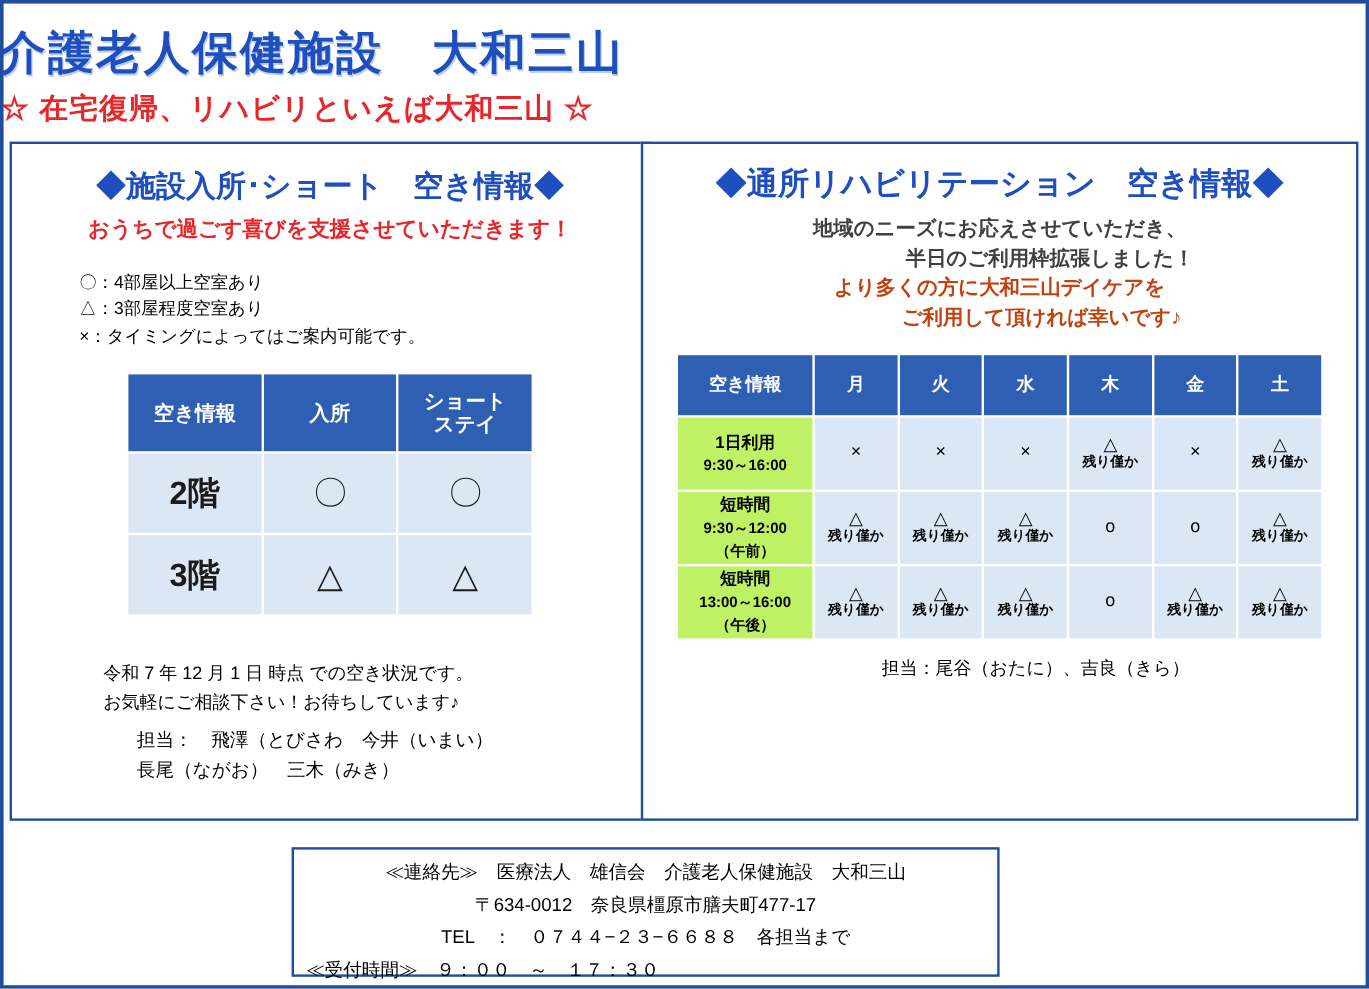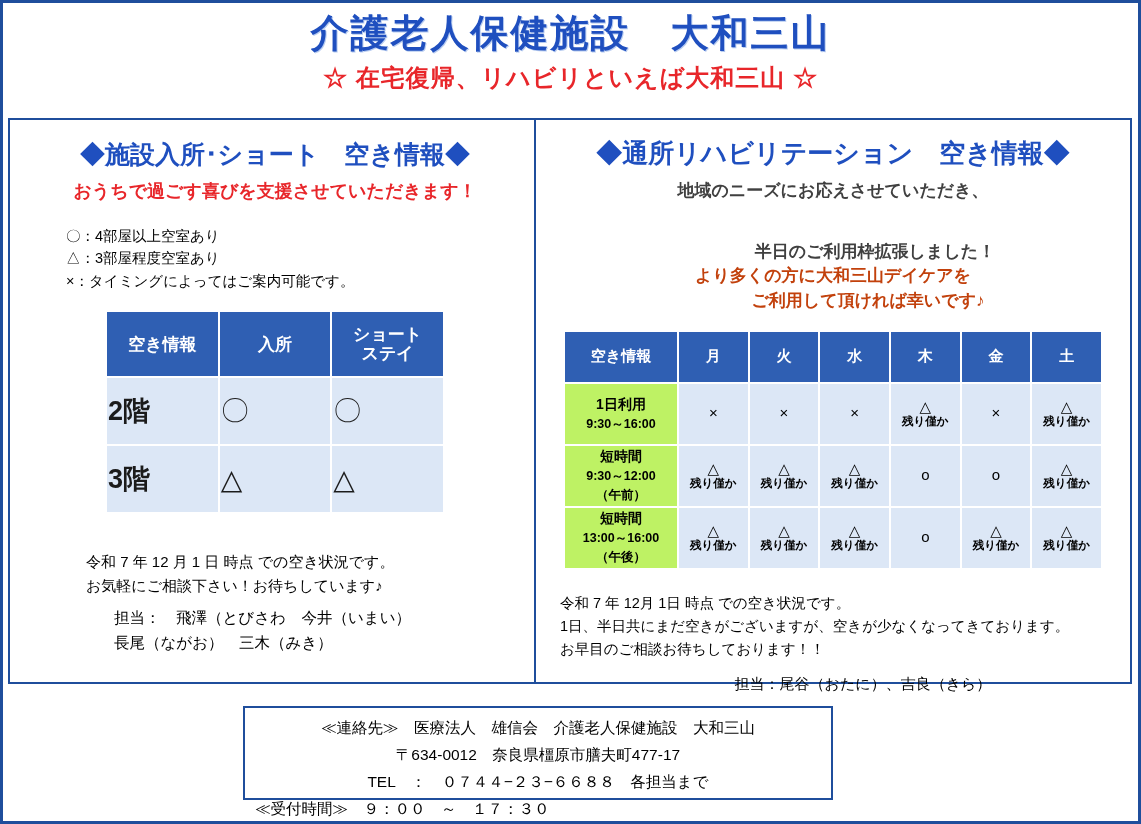--- a/index.html
+++ b/index.html
@@ -19,22 +19,22 @@
     position: absolute;
     left: 0; top: 0;
     width: 1141px; height: 824px;
     border: 3px solid #1f4e9c;
     box-sizing: border-box;
     pointer-events: none;
   }
 
   
   .header {
-    text-align: center;
     padding-top: 12px;
+    margin-top: 12px;
   }
   .main-title {
     font-size: 38px;
     font-weight: bold;
     color: #1f4fbf;
     letter-spacing: 2px;
     text-shadow: 1px 1px 0 #b9cdf0;
     line-height: 1.15;
   }
   .sub-title {
@@ -113,20 +113,21 @@
     font-size: 17px;
     font-weight: bold;
     border: 2px solid #ffffff;
     height: 62px;
     line-height: 1.15;
   }
   .tbl-left td {
     background: #dce7f6;
     border: 2px solid #ffffff;
     height: 64px;
+    text-align: center;
     font-size: 26px;
     color: #1b1b1b;
   }
   .tbl-left td.floor {
     font-weight: bold;
     font-size: 27px;
   }
   .tbl-left td.mark {
     font-size: 28px;
   }
@@ -145,21 +146,21 @@
   
   .right-lines {
     margin-top: 8px;
     text-align: center;
     font-size: 17px;
     font-weight: bold;
     line-height: 1.45;
   }
   .rl-red { color: #404040; }
   .rl-blue { color: #c2410c; }
-  .indent1 { padding-left: 84px; margin-top: 36px; }
+  .indent1 { padding-left: 84px; }
   .indent2 { padding-left: 70px; }
 
   
   .tbl-right {
     margin: 16px auto 0 auto;
     width: 540px;
     table-layout: fixed;
   }
   .tbl-right th {
     background: #2f5fb3;
@@ -214,21 +215,21 @@
     font-size: 15px;
     text-align: center;
   }
 
   
   .footer {
     position: absolute;
     left: 243px;
     top: 706px;
     width: 590px;
-    height: 94px;
+    height: 108px;
     border: 2px solid #1f4e9c;
     box-sizing: border-box;
     background: #ffffff;
     font-size: 15.5px;
     line-height: 1.75;
     padding-top: 6px;
   }
   .footer .f1 { text-align: center; }
   .footer .f2 { text-align: center; }
   .footer .f3 { text-align: center; }
@@ -347,25 +348,20 @@
         <td><span class="cellmark"><span class="m">△</span><span class="t">残り僅か</span></span></td>
         <td><span class="cellmark"><span class="m">△</span><span class="t">残り僅か</span></span></td>
         <td><span class="cellmark"><span class="m">△</span><span class="t">残り僅か</span></span></td>
         <td><span class="cellmark single"><span class="m">o</span><span class="t"></span></span></td>
         <td><span class="cellmark"><span class="m">△</span><span class="t">残り僅か</span></span></td>
         <td><span class="cellmark"><span class="m">△</span><span class="t">残り僅か</span></span></td>
       </tr>
     </tbody>
       </table>
 
-    <div class="note-right">
-      <div>令和 7 年 12月 1日 時点 での空き状況です。</div>
-      <div>1日、半日共にまだ空きがございますが、空きが少なくなってきております。</div>
-      <div>お早目のご相談お待ちしております！！</div>
-    </div>
     <div class="staff-right">担当：尾谷（おたに）、吉良（きら）</div>
   </div>
 </div>
 
 <div class="footer">
   <div class="f1">≪連絡先≫　医療法人　雄信会　介護老人保健施設　大和三山</div>
   <div class="f2">〒634-0012　奈良県橿原市膳夫町477-17</div>
   <div class="f3">TEL　：　０７４４−２３−６６８８　各担当まで</div>
   <div class="f4">≪受付時間≫　９：００　～　１７：３０</div>
 </div>

